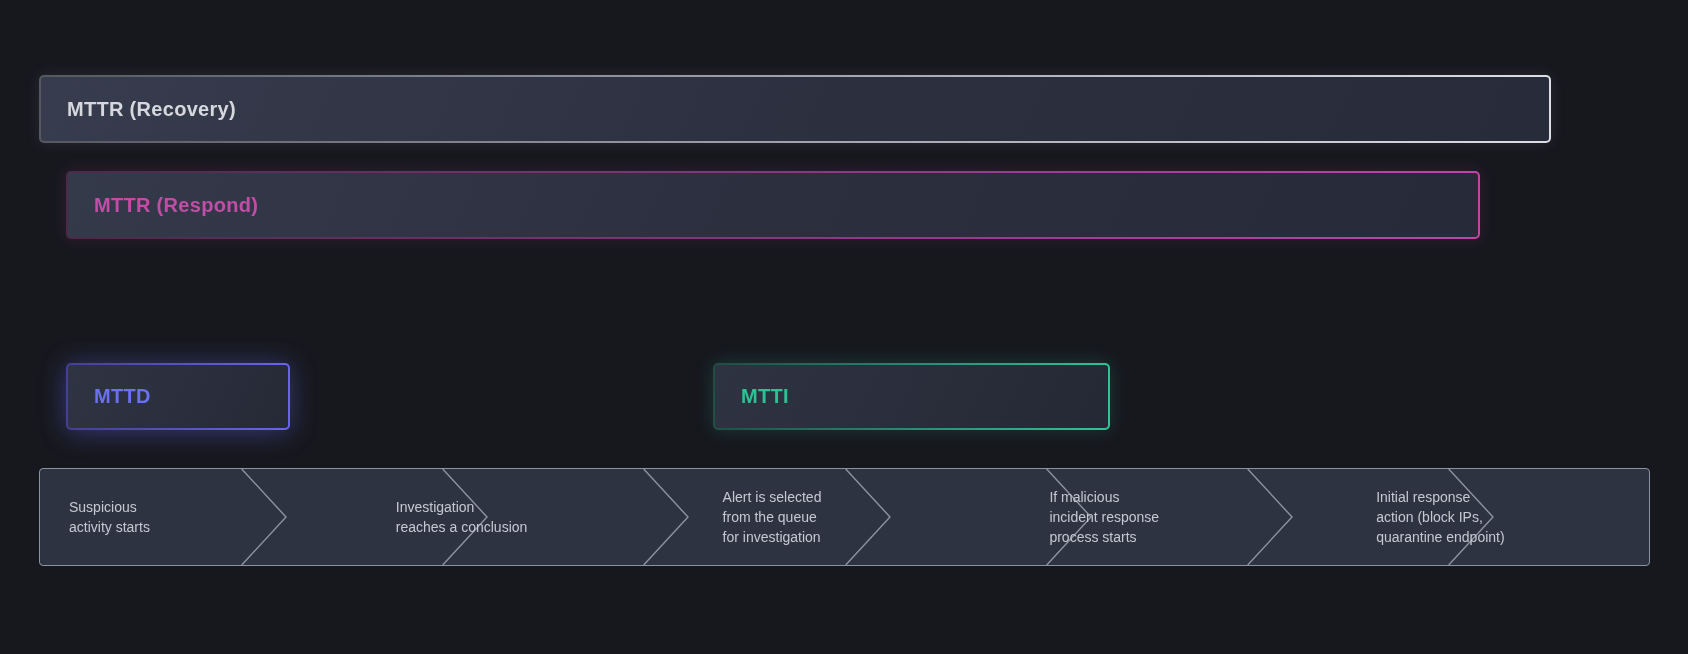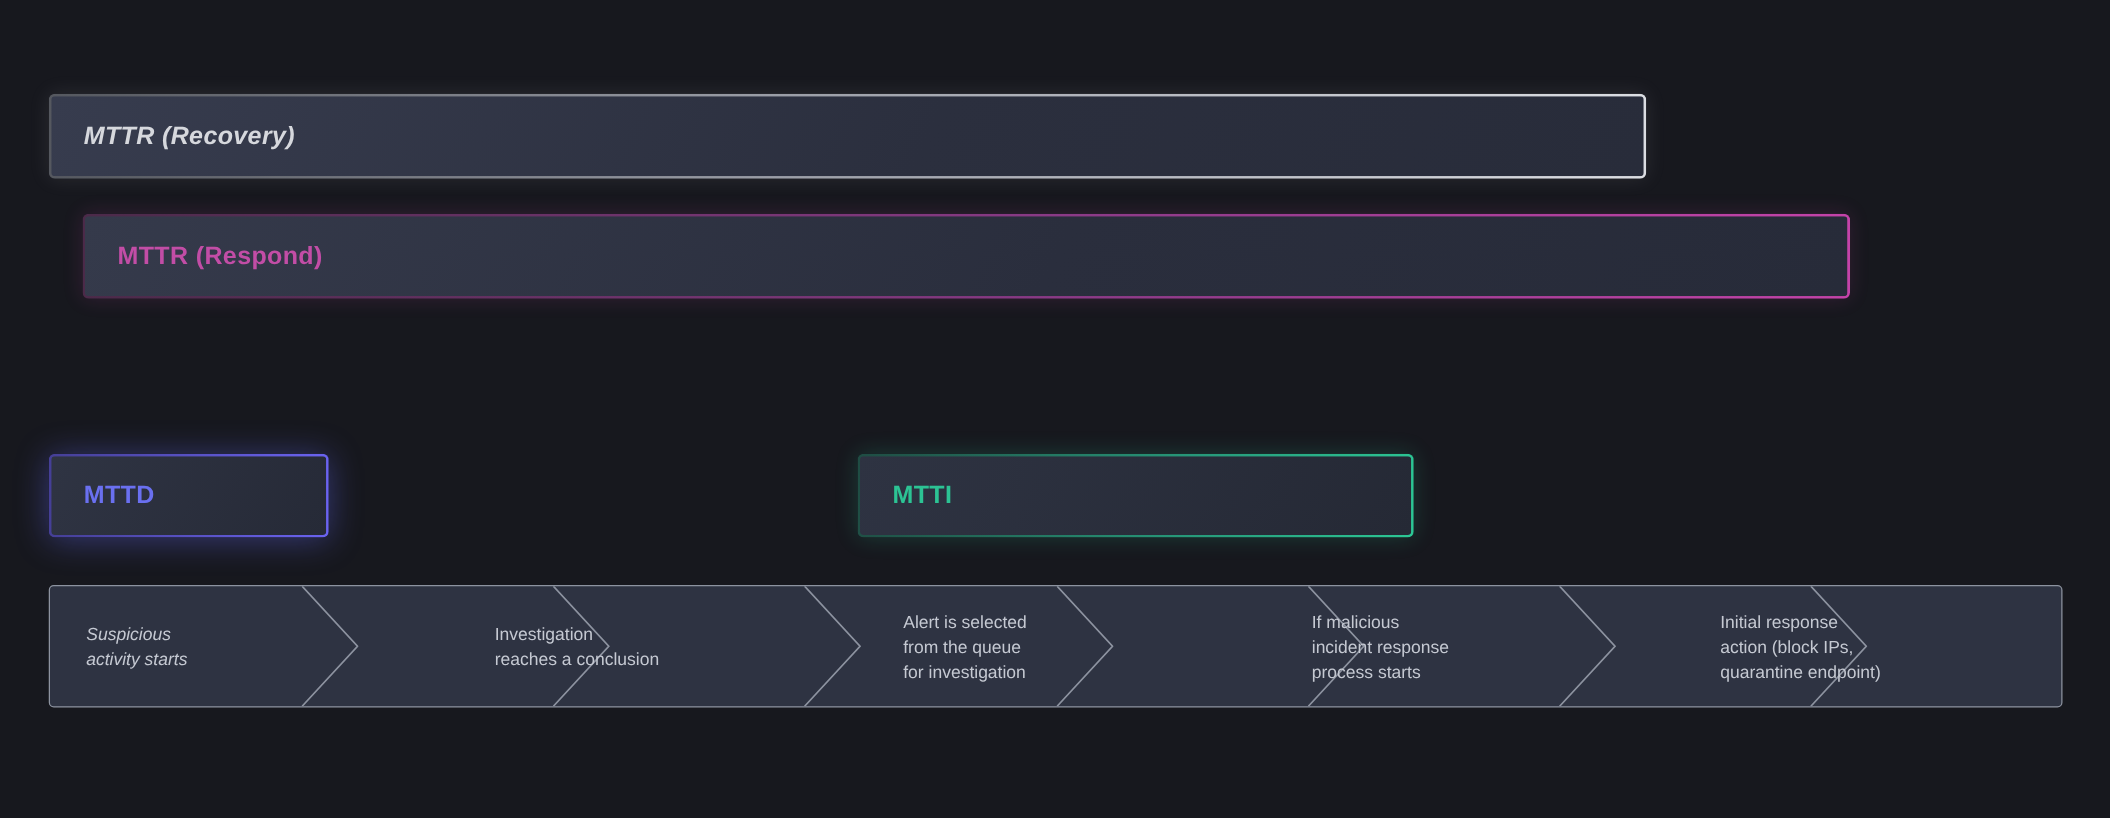--- a/index.html
+++ b/index.html
@@ -15,78 +15,77 @@
     position:absolute;left:39px;height:68px;
     border:2px solid transparent;border-radius:5px;
     display:flex;align-items:center;
     padding-left:26px;box-sizing:border-box;
   }
   .bar-label{
     font-size:20px;font-weight:700;letter-spacing:.3px;
     color:var(--accent,#d6d8dd);
   }
   .bar-recovery{
-    top:75px;width:1278px;
+    top:75px;width:1512px;
     background:linear-gradient(115deg,#373c4e,#2b2f3e 55%,#282c3a) padding-box,
                linear-gradient(90deg,#55585f,#9a9da6 45%,#dcdee3) border-box;
     box-shadow:0 0 16px rgba(205,210,220,.10);
-    font-style:italic;
   }
   .bar-respond{
     top:171px;width:1414px;
     background:linear-gradient(115deg,#353a4b,#2a2e3d 55%,#272b39) padding-box,
                linear-gradient(90deg,#4b2a49,#8a3a86 55%,#c443a9) border-box;
     box-shadow:0 0 16px rgba(196,67,169,.16);
     margin-left:27px;
   }
   .bar-mttc{
     top:267px;width:1044px;height:69px;
     background:linear-gradient(115deg,#333848,#292d3c 55%,#262a38) padding-box,
                linear-gradient(90deg,#442733,#963a4a 55%,#e8445c) border-box;
     box-shadow:0 0 14px rgba(232,68,92,.14);
   }
   .box{
     position:absolute;top:363px;height:67px;
     border:2px solid transparent;border-radius:5px;
     display:flex;align-items:center;
-    padding-left:26px;box-sizing:border-box;
+    padding-left:26px;box-sizing:border-box;margin-left:27px;
   }
   .box-mttd{
     left:39px;width:224px;
     background:linear-gradient(115deg,#2f3443,#262a37) padding-box,
                linear-gradient(90deg,#453f96,#6a63f0) border-box;
     box-shadow:0 2px 26px rgba(97,104,240,.42);
   }
   .box-mtta{
     left:278px;width:391px;
     background:linear-gradient(115deg,#2e3342,#252935) padding-box,
                linear-gradient(100deg,#21455a,#2a7cb0 60%,#3ba6ee) border-box;
     box-shadow:0 2px 22px rgba(59,166,238,.26);
   }
   .box-mtti{
-    left:686px;width:445px;
+    left:686px;width:397px;
     background:linear-gradient(115deg,#2e3342,#252935) padding-box,
                linear-gradient(100deg,#1f4c43,#27997a 60%,#2cc795) border-box;
     box-shadow:0 0 18px rgba(44,199,149,.20);
     align-items:center;
   }
   
   .band{
     position:absolute;left:39px;top:468px;
     width:1611px;height:98px;box-sizing:border-box;
     background:#2e3342;
     border:1px solid #8d93a0;border-radius:4px;
     display:flex;
   }
   .band-cell{
     flex:1 1 0;display:flex;align-items:center;
     padding:0 10px 0 54px;box-sizing:border-box;
     position:relative;z-index:1;
   }
-  .band-cell:first-child{padding-left:29px;font-style:italic;}
+  .band-cell:first-child{padding-left:29px;}
   .band-text{
     font-size:14px;line-height:1.45;color:#c5c9d2;
     white-space:pre-line;
   }
   .chev-sep{
     position:absolute;top:0;height:100%;width:46px;z-index:0;
     pointer-events:none;
   }
   .sep1{left:12.5%;} .sep2{left:25%;} .sep3{left:37.5%;} .sep4{left:50%;}
   .sep5{left:62.5%;} .sep6{left:75%;} .sep7{left:87.5%;}

